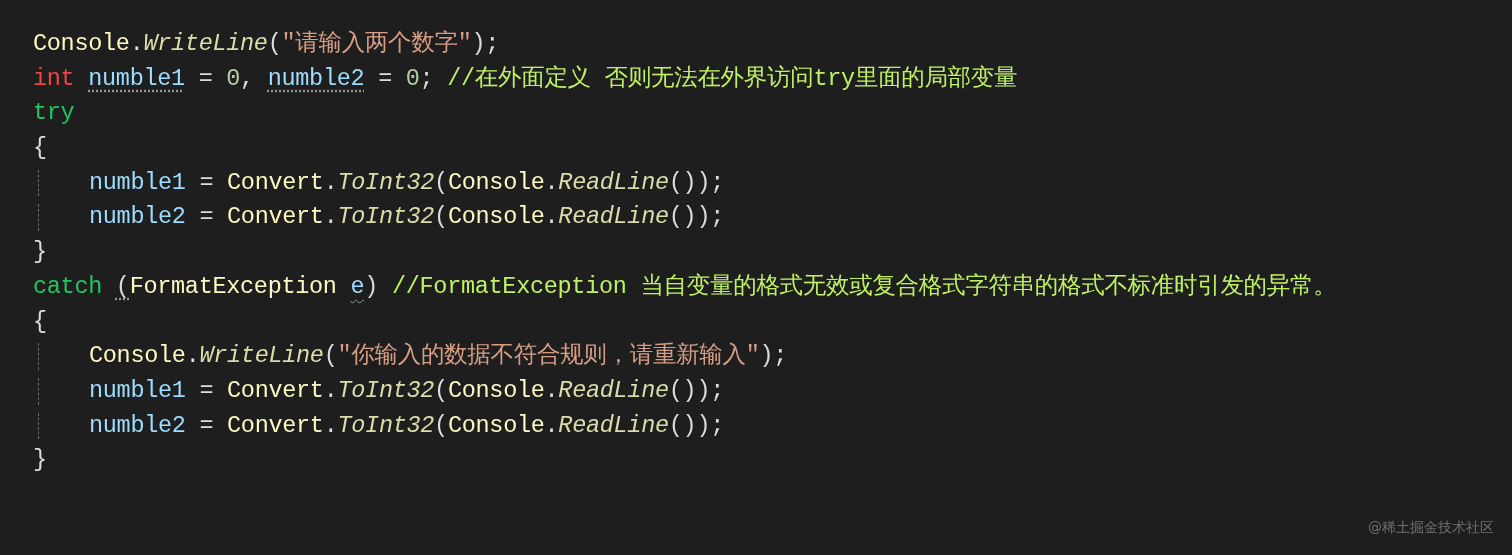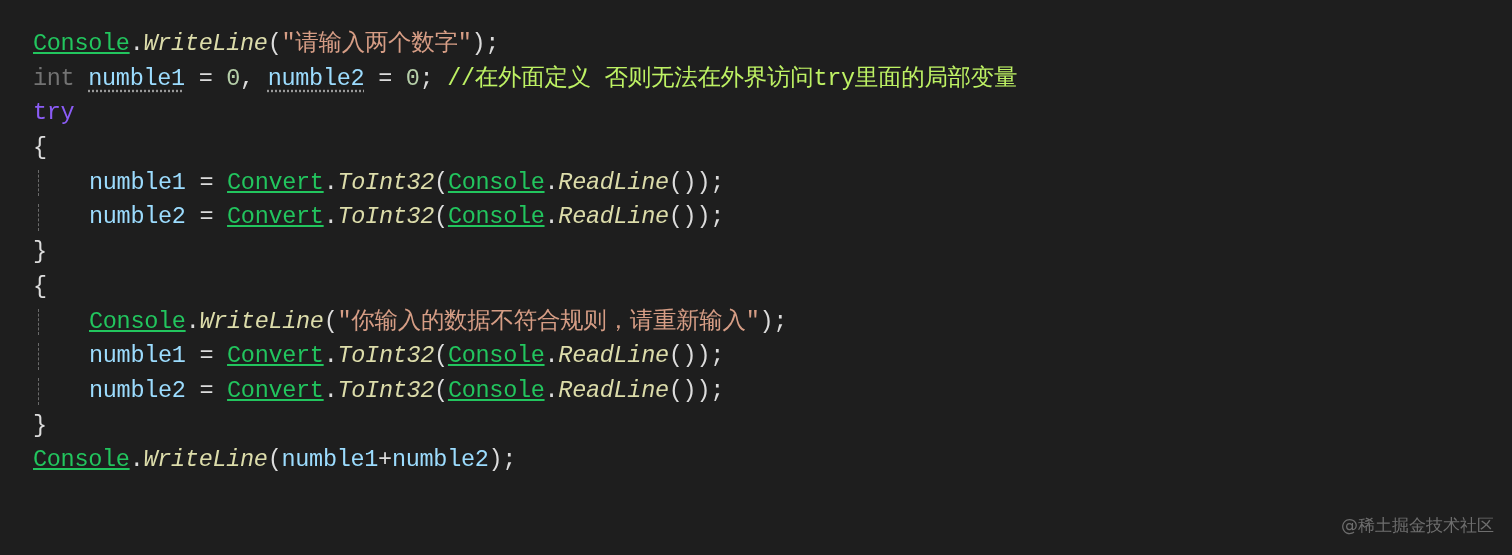--- a/index.html
+++ b/index.html
@@ -11,34 +11,34 @@
   .editor { position:absolute; left:33px; top:27px; }
   .line {
     height:34.7px; line-height:34.7px; font-size:23.5px; white-space:pre;
     position:relative; color:#dcdcdc; letter-spacing:-0.3px;
   }
   .indent { padding-left:56px; }
   .guide {
     position:absolute; left:5px; top:4px; bottom:4px; width:0;
     border-left:1px dashed #6a6a6a;
   }
-  .kw { color:#737373;margin-top:48px; }
-  .ctl { color:#8b5cf6; }
-  .type { color:#22c55e;text-decoration:underline; }
+  .kw { color:#ef4444;margin-top:48px; }
+  .ctl { color:#22c55e; }
+  .type { color:#fef9c3; }
   .meth { color:#dcdcaa;font-style:italic; }
   .var { color:#9cdcfe;margin-top:8px; }
   .str { color:#d69d85; }
   .num { color:#b5cea8; }
   .cmt { color:#bef264; }
   .punc { color:#dcdcdc; }
   .dots { text-decoration: underline dotted #999; text-underline-offset:6px; }
   .squig { text-decoration: underline wavy #999; text-underline-offset:6px; text-decoration-thickness:1px; }
   .watermark {
     position:absolute; right:18px; bottom:18px; color:#6e6e6e;
-    font-family:"DejaVu Sans",sans-serif; font-size:17px;
+    font-family:"DejaVu Sans",sans-serif; font-size:14px;
   }
 </style>
 </head>
 <body>
 
 <div class="editor">
 
   <div class="line"><span class="type">Console</span><span class="punc">.</span><span class="meth">WriteLine</span><span class="punc">(</span><span class="str">"请输入两个数字"</span><span class="punc">);</span></div>
 
   <div class="line"><span class="kw">int</span><span> </span><span class="var dots">numble1</span><span class="punc"> = </span><span class="num">0</span><span class="punc">, </span><span class="var dots">numble2</span><span class="punc"> = </span><span class="num">0</span><span class="punc">; </span><span class="cmt">//在外面定义 否则无法在外界访问try里面的局部变量</span></div>
@@ -46,28 +46,28 @@
   <div class="line"><span class="ctl">try</span></div>
 
   <div class="line"><span class="punc">{</span></div>
 
   <div class="line indent"><span class="guide"></span><span class="var">numble1</span><span class="punc"> = </span><span class="type">Convert</span><span class="punc">.</span><span class="meth">ToInt32</span><span class="punc">(</span><span class="type">Console</span><span class="punc">.</span><span class="meth">ReadLine</span><span class="punc">());</span></div>
 
   <div class="line indent"><span class="guide"></span><span class="var">numble2</span><span class="punc"> = </span><span class="type">Convert</span><span class="punc">.</span><span class="meth">ToInt32</span><span class="punc">(</span><span class="type">Console</span><span class="punc">.</span><span class="meth">ReadLine</span><span class="punc">());</span></div>
 
   <div class="line"><span class="punc">}</span></div>
 
+  <div class="line"><span class="ctl">catch</span><span> </span><span class="punc dots">(</span><span class="type">FormatException</span><span> </span><span class="var squig">e</span><span class="punc">)</span><span> </span><span class="cmt">//FormatException 当自变量的格式无效或复合格式字符串的格式不标准时引发的异常。</span></div>
 
   <div class="line"><span class="punc">{</span></div>
 
   <div class="line indent"><span class="guide"></span><span class="type">Console</span><span class="punc">.</span><span class="meth">WriteLine</span><span class="punc">(</span><span class="str">"你输入的数据不符合规则，请重新输入"</span><span class="punc">);</span></div>
 
   <div class="line indent"><span class="guide"></span><span class="var">numble1</span><span class="punc"> = </span><span class="type">Convert</span><span class="punc">.</span><span class="meth">ToInt32</span><span class="punc">(</span><span class="type">Console</span><span class="punc">.</span><span class="meth">ReadLine</span><span class="punc">());</span></div>
 
   <div class="line indent"><span class="guide"></span><span class="var">numble2</span><span class="punc"> = </span><span class="type">Convert</span><span class="punc">.</span><span class="meth">ToInt32</span><span class="punc">(</span><span class="type">Console</span><span class="punc">.</span><span class="meth">ReadLine</span><span class="punc">());</span></div>
 
   <div class="line"><span class="punc">}</span></div>
 
-  <div class="line"><span class="type">Console</span><span class="punc">.</span><span class="meth">WriteLine</span><span class="punc">(</span><span class="var">numble1</span><span class="punc">+</span><span class="var">numble2</span><span class="punc">);</span></div>
 
 </div>
 
 <div class="watermark">@稀土掘金技术社区</div>
 
 </body></html>

